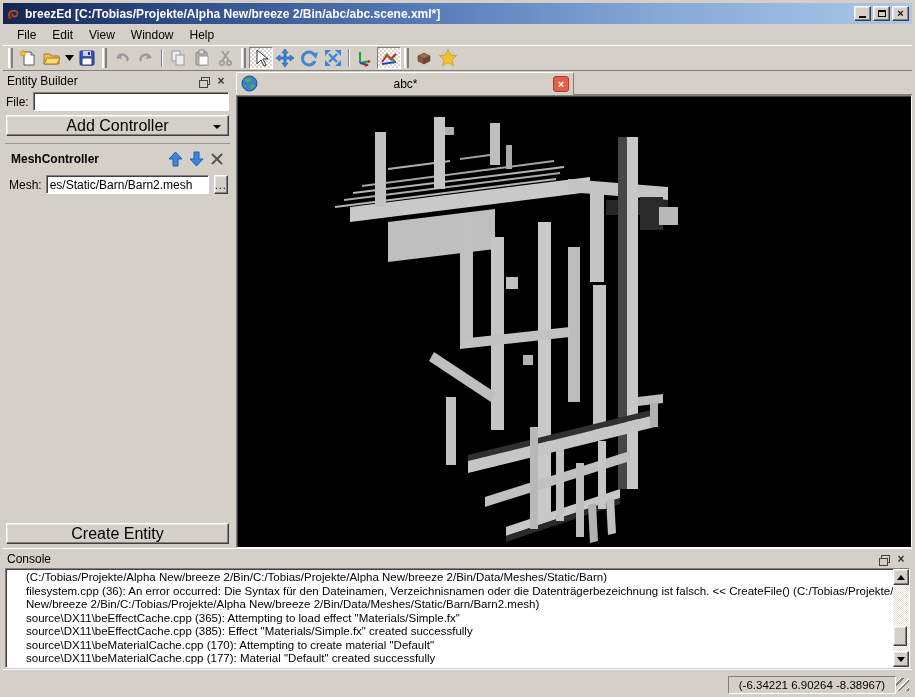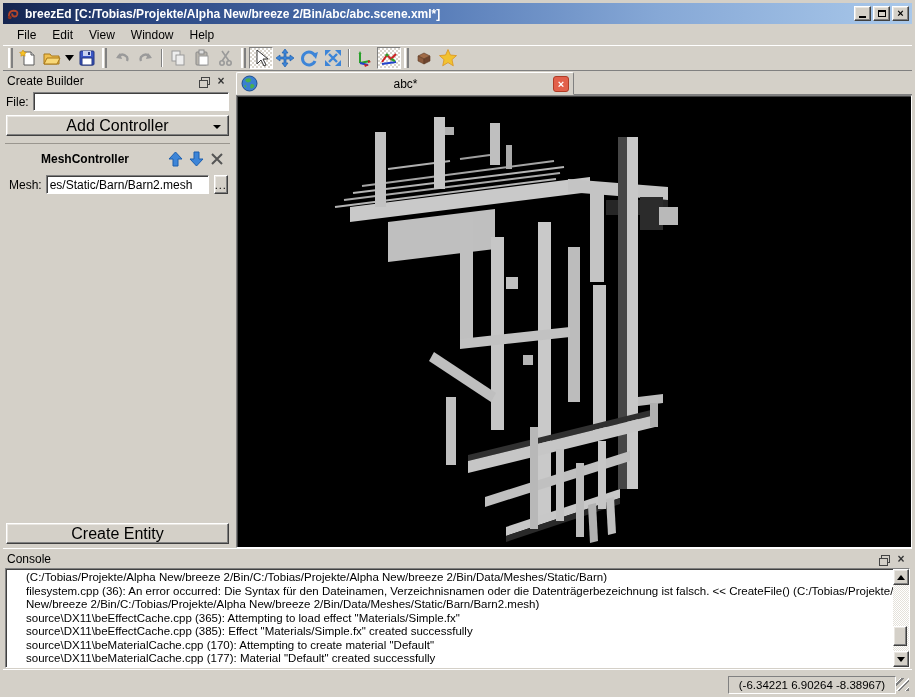--- a/index.html
+++ b/index.html
@@ -59,21 +59,21 @@
   .form-row { display:flex; align-items:center; margin:2px 1px; }
   .form-label { font-size:12px; color:#000; margin-right:4px; }
   .text-input { height:19px; flex:1; font-size:12px; padding:1px 3px; outline:none;
                 font-family:"Liberation Sans", sans-serif; }
   .btn { font-size:16px; color:#000; display:flex; align-items:center; justify-content:center; cursor:default; }
   .add-controller { height:21px; margin:2px 1px; position:relative; }
   .add-controller .drop-arrow { position:absolute; right:7px; top:9px; width:0; height:0;
       border-left:4px solid transparent; border-right:4px solid transparent; border-top:4px solid #000; }
   .mesh-group { margin-top:5px; border-top:1px solid #9a968f; padding-top:6px; }
   .mesh-head { display:flex; align-items:center; padding:0 4px 2px 6px; }
-  .mesh-title { font-size:12px; font-weight:bold; flex:1;margin-left:30px; }
+  .mesh-title { font-size:12px; font-weight:bold; flex:1; }
   .mh-icon { width:18px; height:17px; margin-left:3px; display:flex; align-items:center; justify-content:center; }
   .mesh-row { display:flex; align-items:center; margin:6px 4px; }
   .browse-btn { width:31px; height:19px; margin-left:5px; font-size:11px; letter-spacing:1px; }
   .panel-spacer { flex:1 1 auto; }
   .create-entity { height:21px; margin:2px 1px 3px 1px; }
 
   .v-splitter { width:4px; flex:0 0 4px; background:#d4d0c8; }
 
   
   .viewport-col { flex:1; display:flex; flex-direction:column; min-width:0; }
@@ -268,21 +268,21 @@
       <svg width="20" height="20" viewBox="0 0 20 20">
         <path d="M10 1.5 L12.4 7 L18.5 7.6 L14 11.6 L15.3 17.8 L10 14.6 L4.7 17.8 L6 11.6 L1.5 7.6 L7.6 7 z" fill="#f2c230" stroke="#d9931e" stroke-width="0.8"></path>
       </svg>
     </span>
   </div>
 
   <div class="main">
 
     <div class="left-panel">
       <div class="panel-header">
-        <span class="ph-title">Create Builder</span>
+        <span class="ph-title">Entity Builder</span>
         <span class="ph-icon">
             <span class="float-glyph"></span>
           </span>
         <span class="ph-icon">
             <span class="x-glyph">×</span>
           </span>
       </div>
       <div class="form-row">
         <span class="form-label">File:</span>
         <input class="text-input sunken" type="text" value="" style="">

